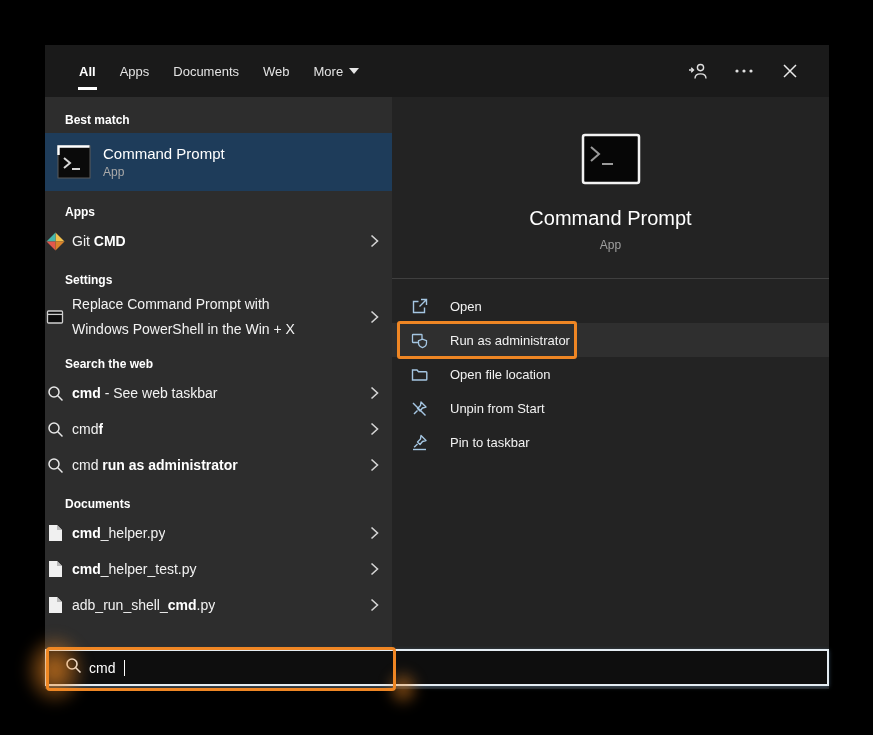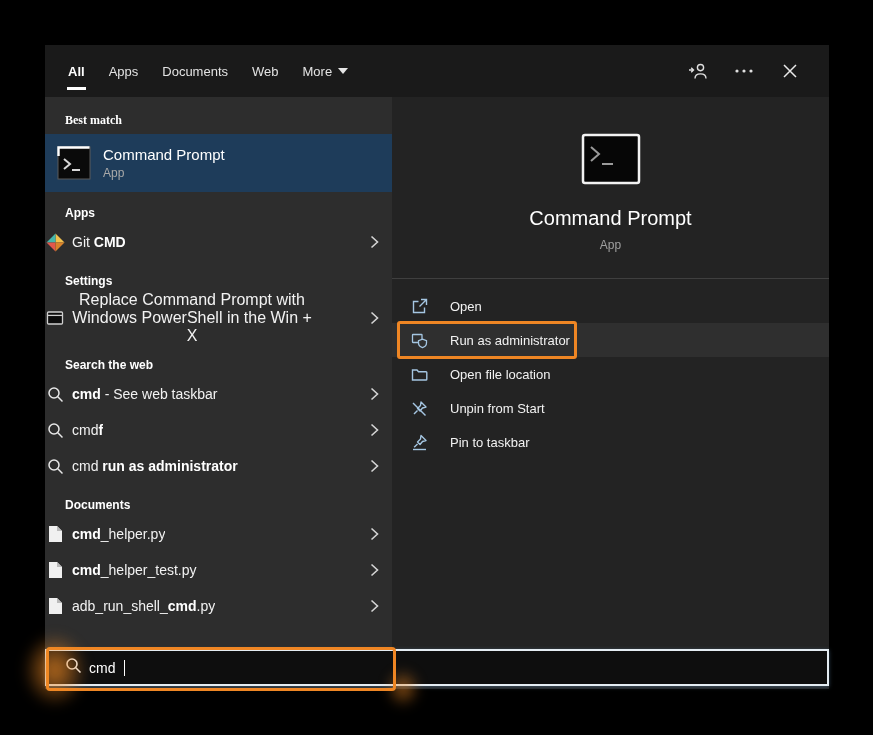--- a/index.html
+++ b/index.html
@@ -2,43 +2,43 @@
 <html style="--annotation: #ef8624; --selection: #1e3c5a; --focus-border: #e4ecf2;"><head>
 <meta charset="utf-8">
 <style>
   html,body{margin:0;padding:0;background:#000;}
   .screen{position:relative;width:873px;height:735px;background:#000;overflow:hidden;
           font-family:"Liberation Sans",sans-serif;-webkit-font-smoothing:antialiased;}
   .window{position:absolute;left:45px;top:45px;width:784px;height:644px;background:#202020;}
 
   
   .topbar{position:absolute;left:0;top:0;right:0;height:52px;background:#1a1a1a;
-          display:flex;align-items:stretch;padding-left:23px;box-sizing:border-box;}
+          display:flex;align-items:stretch;padding-left:34px;box-sizing:border-box;}
   .tabs{display:flex;gap:24px;}
   .tab{display:flex;align-items:center;gap:6px;position:relative;color:#e3e3e3;font-size:13px;cursor:default;}
   .tab.selected{color:#fff;font-weight:700;}
   .tab.selected::after{content:"";position:absolute;left:-1px;right:-1px;bottom:7px;height:3px;background:#fff;}
   .topbar-right{margin-left:auto;display:flex;align-items:center;gap:20px;padding-right:26px;}
   .tb-btn{width:26px;height:26px;display:flex;align-items:center;justify-content:center;}
 
   
   .left{position:absolute;left:0;top:52px;width:347px;height:552px;background:#2d2d2d;overflow:hidden;}
   .section-header{margin:14px 0 4px;padding:0 20px;font-size:12px;font-weight:700;color:#fff;}
-  .section-header.first{margin-top:16px;font-family:Liberation Serif, serif;}
+  .section-header.first{margin-top:16px;}
   .best-match{margin-top:6px;height:58px;background:var(--selection,#1e3c5a);
               display:flex;align-items:center;padding-left:12px;gap:12px;}
   .bm-text{display:flex;flex-direction:column;gap:3px;}
   .bm-title{font-size:15px;color:#fff;}
   .bm-sub{font-size:12px;color:#a9a9a9;}
   .row{height:36px;display:flex;align-items:center;padding-left:0;padding-right:36px;
        gap:7px;position:relative;color:#f2f2f2;font-size:14px;}
   .row .ic{width:20px;display:flex;justify-content:center;flex:none;}
   .row .lbl{white-space:nowrap;overflow:hidden;}
   .row.settings-row{height:52px;}
-  .row.settings-row .lbl{white-space:normal;width:240px;line-height:18px;font-size:16px;text-align:center;}
+  .row.settings-row .lbl{white-space:normal;width:240px;line-height:25px;font-size:14px;}
   .match{font-weight:700;color:#fff;}
   .chev{position:absolute;right:13px;top:50%;transform:translateY(-50%);display:flex;}
 
   
   .right{position:absolute;left:347px;top:52px;width:437px;height:552px;background:#232323;}
   .hero{display:flex;flex-direction:column;align-items:center;}
   .hero-icon{margin-top:36px;}
   .hero-title{margin-top:22px;font-size:20px;color:#fff;}
   .hero-sub{margin-top:8px;font-size:12px;color:#9f9f9f;}
   .divider{margin-top:26px;height:1px;background:#3f3f3f;}

